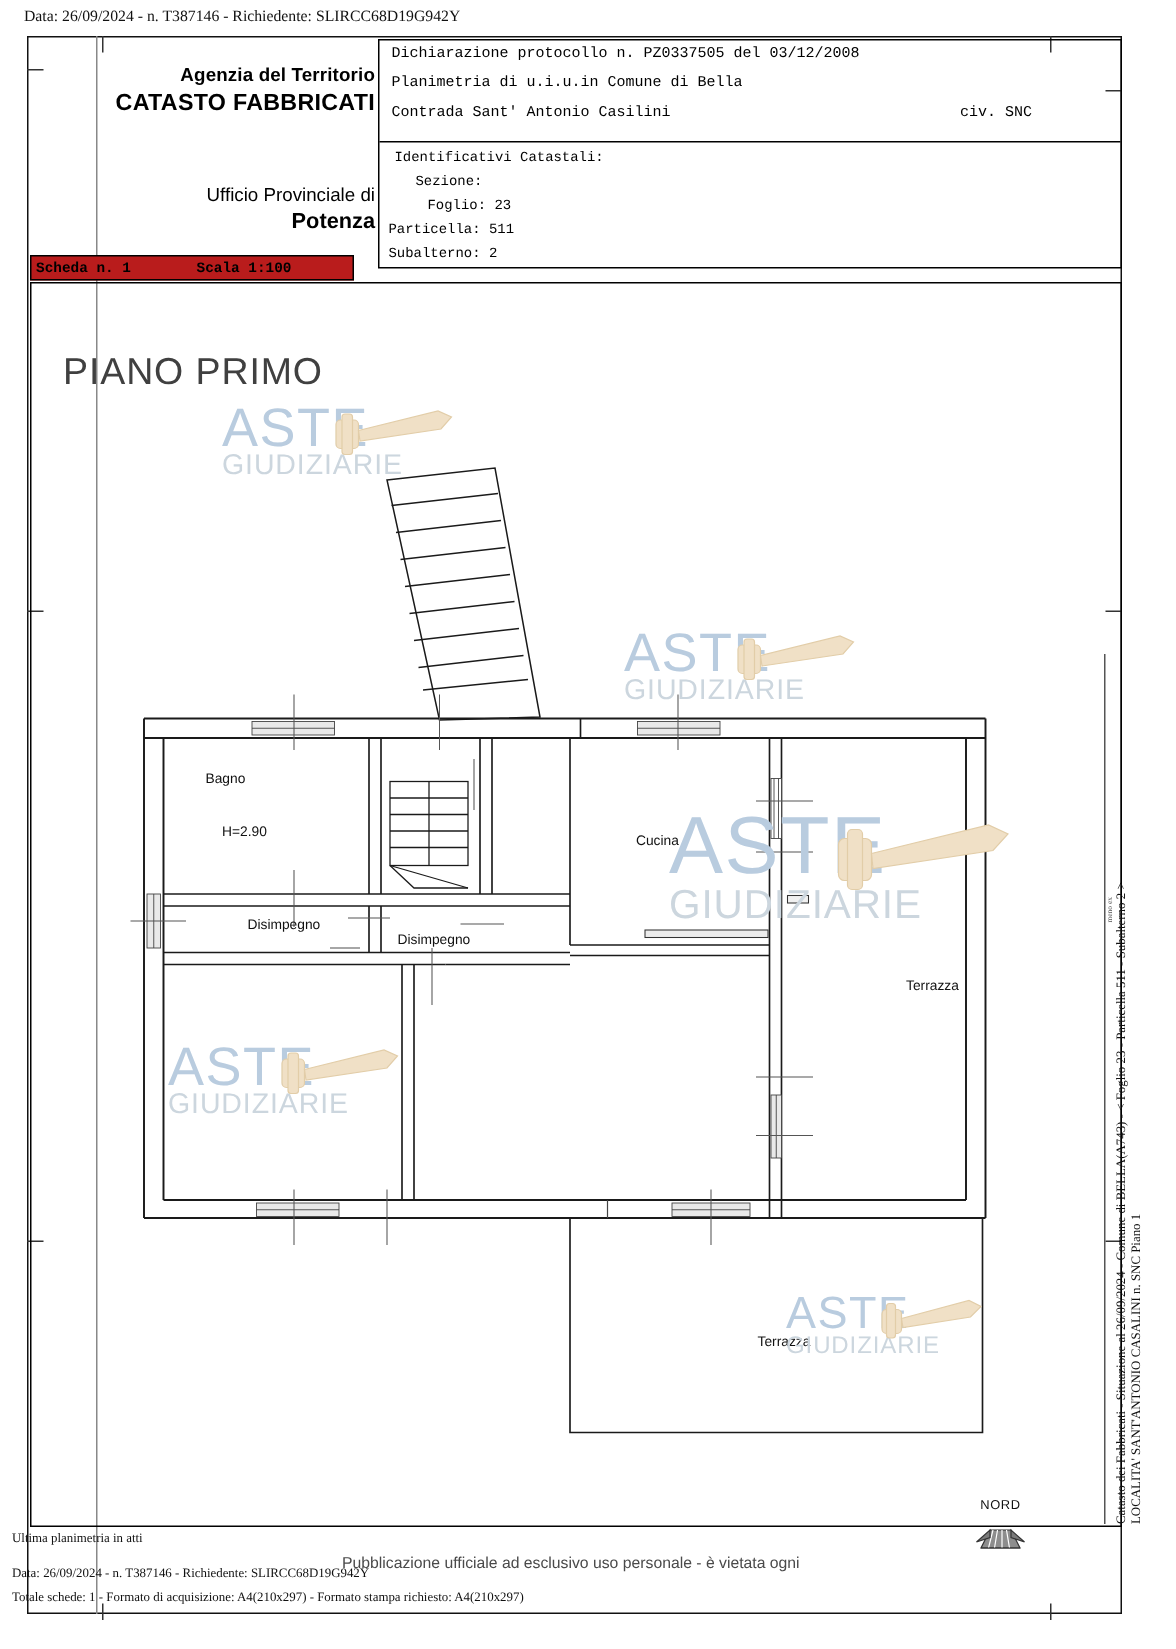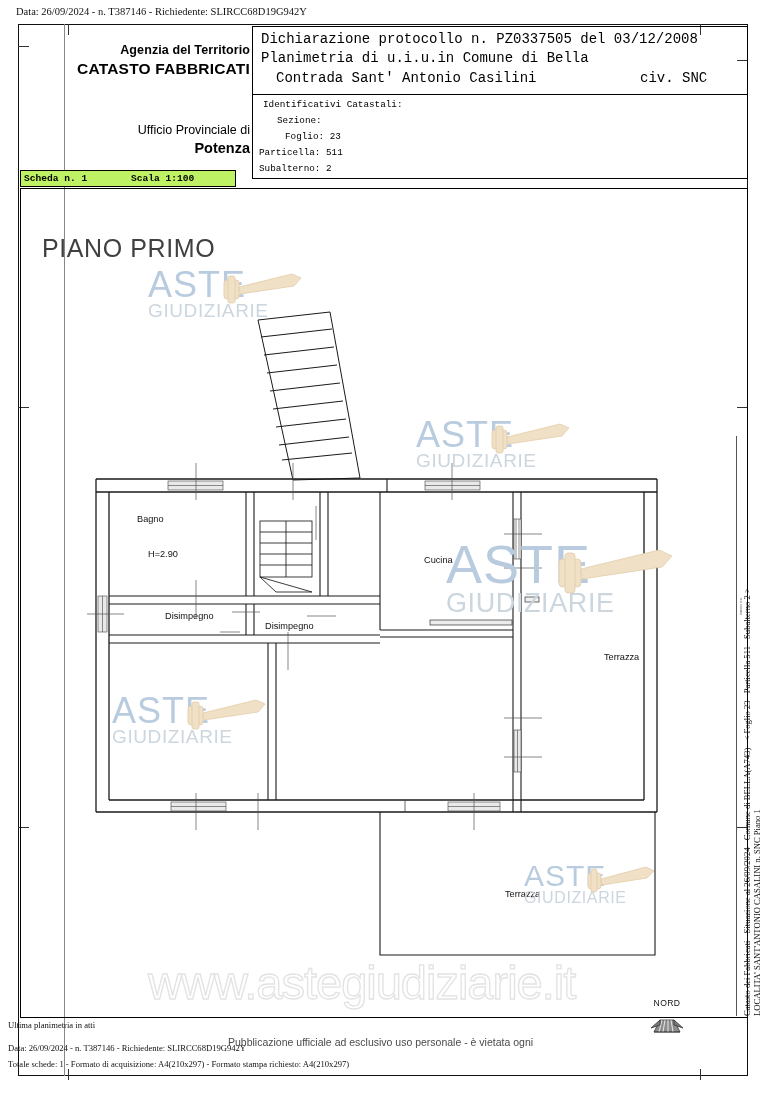--- a/index.html
+++ b/index.html
@@ -33,41 +33,41 @@
     font-family:"Liberation Sans", sans-serif; color:#000;
   }
   .agency .l1 { font-size:12.5px; font-weight:bold; letter-spacing:.1px; }
   .agency .l2 { font-size:15.5px; font-weight:bold; letter-spacing:.2px; }
   .agency .l3 { font-size:12.5px; font-weight:normal;margin-top:42px; }
   .agency .l4 { font-size:14.5px; font-weight:bold; }
 
   
   .scheda-bar {
     position:absolute; left:20px; top:170px; width:216px; height:17px;
-    border:1.3px solid #000; background:#bef264;
+    border:1.3px solid #000; background:#b91c1c;
     font-family:"Liberation Mono", monospace; font-size:9.6px; font-weight:bold;
     display:flex; align-items:center; color:#000;
   }
   .scheda-bar .s1 { position:absolute; left:3px; }
   .scheda-bar .s2 { position:absolute; left:110px; }
 
   
   .decl-box {
     position:absolute; left:252px; top:26px; width:496px; height:153px;
     border:1.2px solid #000; background:transparent;
   }
   .decl-top { position:absolute; left:0; top:0; right:0; height:68px;
     border-bottom:1.2px solid #000; }
   .decl-line {
     position:absolute; font-family:"Liberation Mono", monospace;
-    font-size:14px; color:#000; white-space:nowrap;
+    font-size:10px; color:#000; white-space:nowrap;
   }
   .dl1 { left:8px; top:4px; }
   .dl2 { left:8px; top:23px; }
-  .dl3 { left:8px; top:43px;margin-left:15px; }
+  .dl3 { left:8px; top:43px; }
   .dl-civ { left:387px; top:43px; }
 
   .decl-bot-left { position:absolute; left:0; top:68px; width:244px; bottom:0; }
   .decl-bot-right {
     position:absolute; left:244px; top:68px; right:0; bottom:0;
     border-left:1.2px solid #000;
   }
   .idline { position:absolute; font-family:"Liberation Mono", monospace;
     font-size:9.3px; color:#000; white-space:nowrap; }
   .id0 { left:10px; top:4px; }
@@ -422,21 +422,20 @@
     <div class="wg" style="font-size:16px;">GIUDIZIARIE</div>
     <svg class="gavel" width="70" height="34" style="left:62px; top:2px;">
       <g fill="#f0e0c6" stroke="#e2cda8" stroke-width="0.8">
         <rect x="2" y="9" width="13" height="16" rx="3"></rect>
         <rect x="5" y="5" width="6" height="23" rx="2"></rect>
         <path d="M15 15 L60 3 L68 7 L61 14 L16 21 Z"></path>
       </g>
     </svg>
   </div>
 
-  <div class="wm-url">www.astegiudiziarie.it</div>
 
   <div class="nord-wrap">
     <div class="nord-lbl">NORD</div>
     <svg width="34" height="22" style="margin-top:8px;">
       <g stroke="#333" stroke-width="0.8" fill="#9a9a9a">
         <path d="M10 4 L24 4 L30 16 L4 16 Z" fill="#8d8d8d"></path>
         <line x1="12" y1="4" x2="9" y2="16" stroke="#fff"></line>
         <line x1="15" y1="4" x2="13" y2="16" stroke="#fff"></line>
         <line x1="18" y1="4" x2="18" y2="16" stroke="#fff"></line>
         <line x1="21" y1="4" x2="23" y2="16" stroke="#fff"></line>

